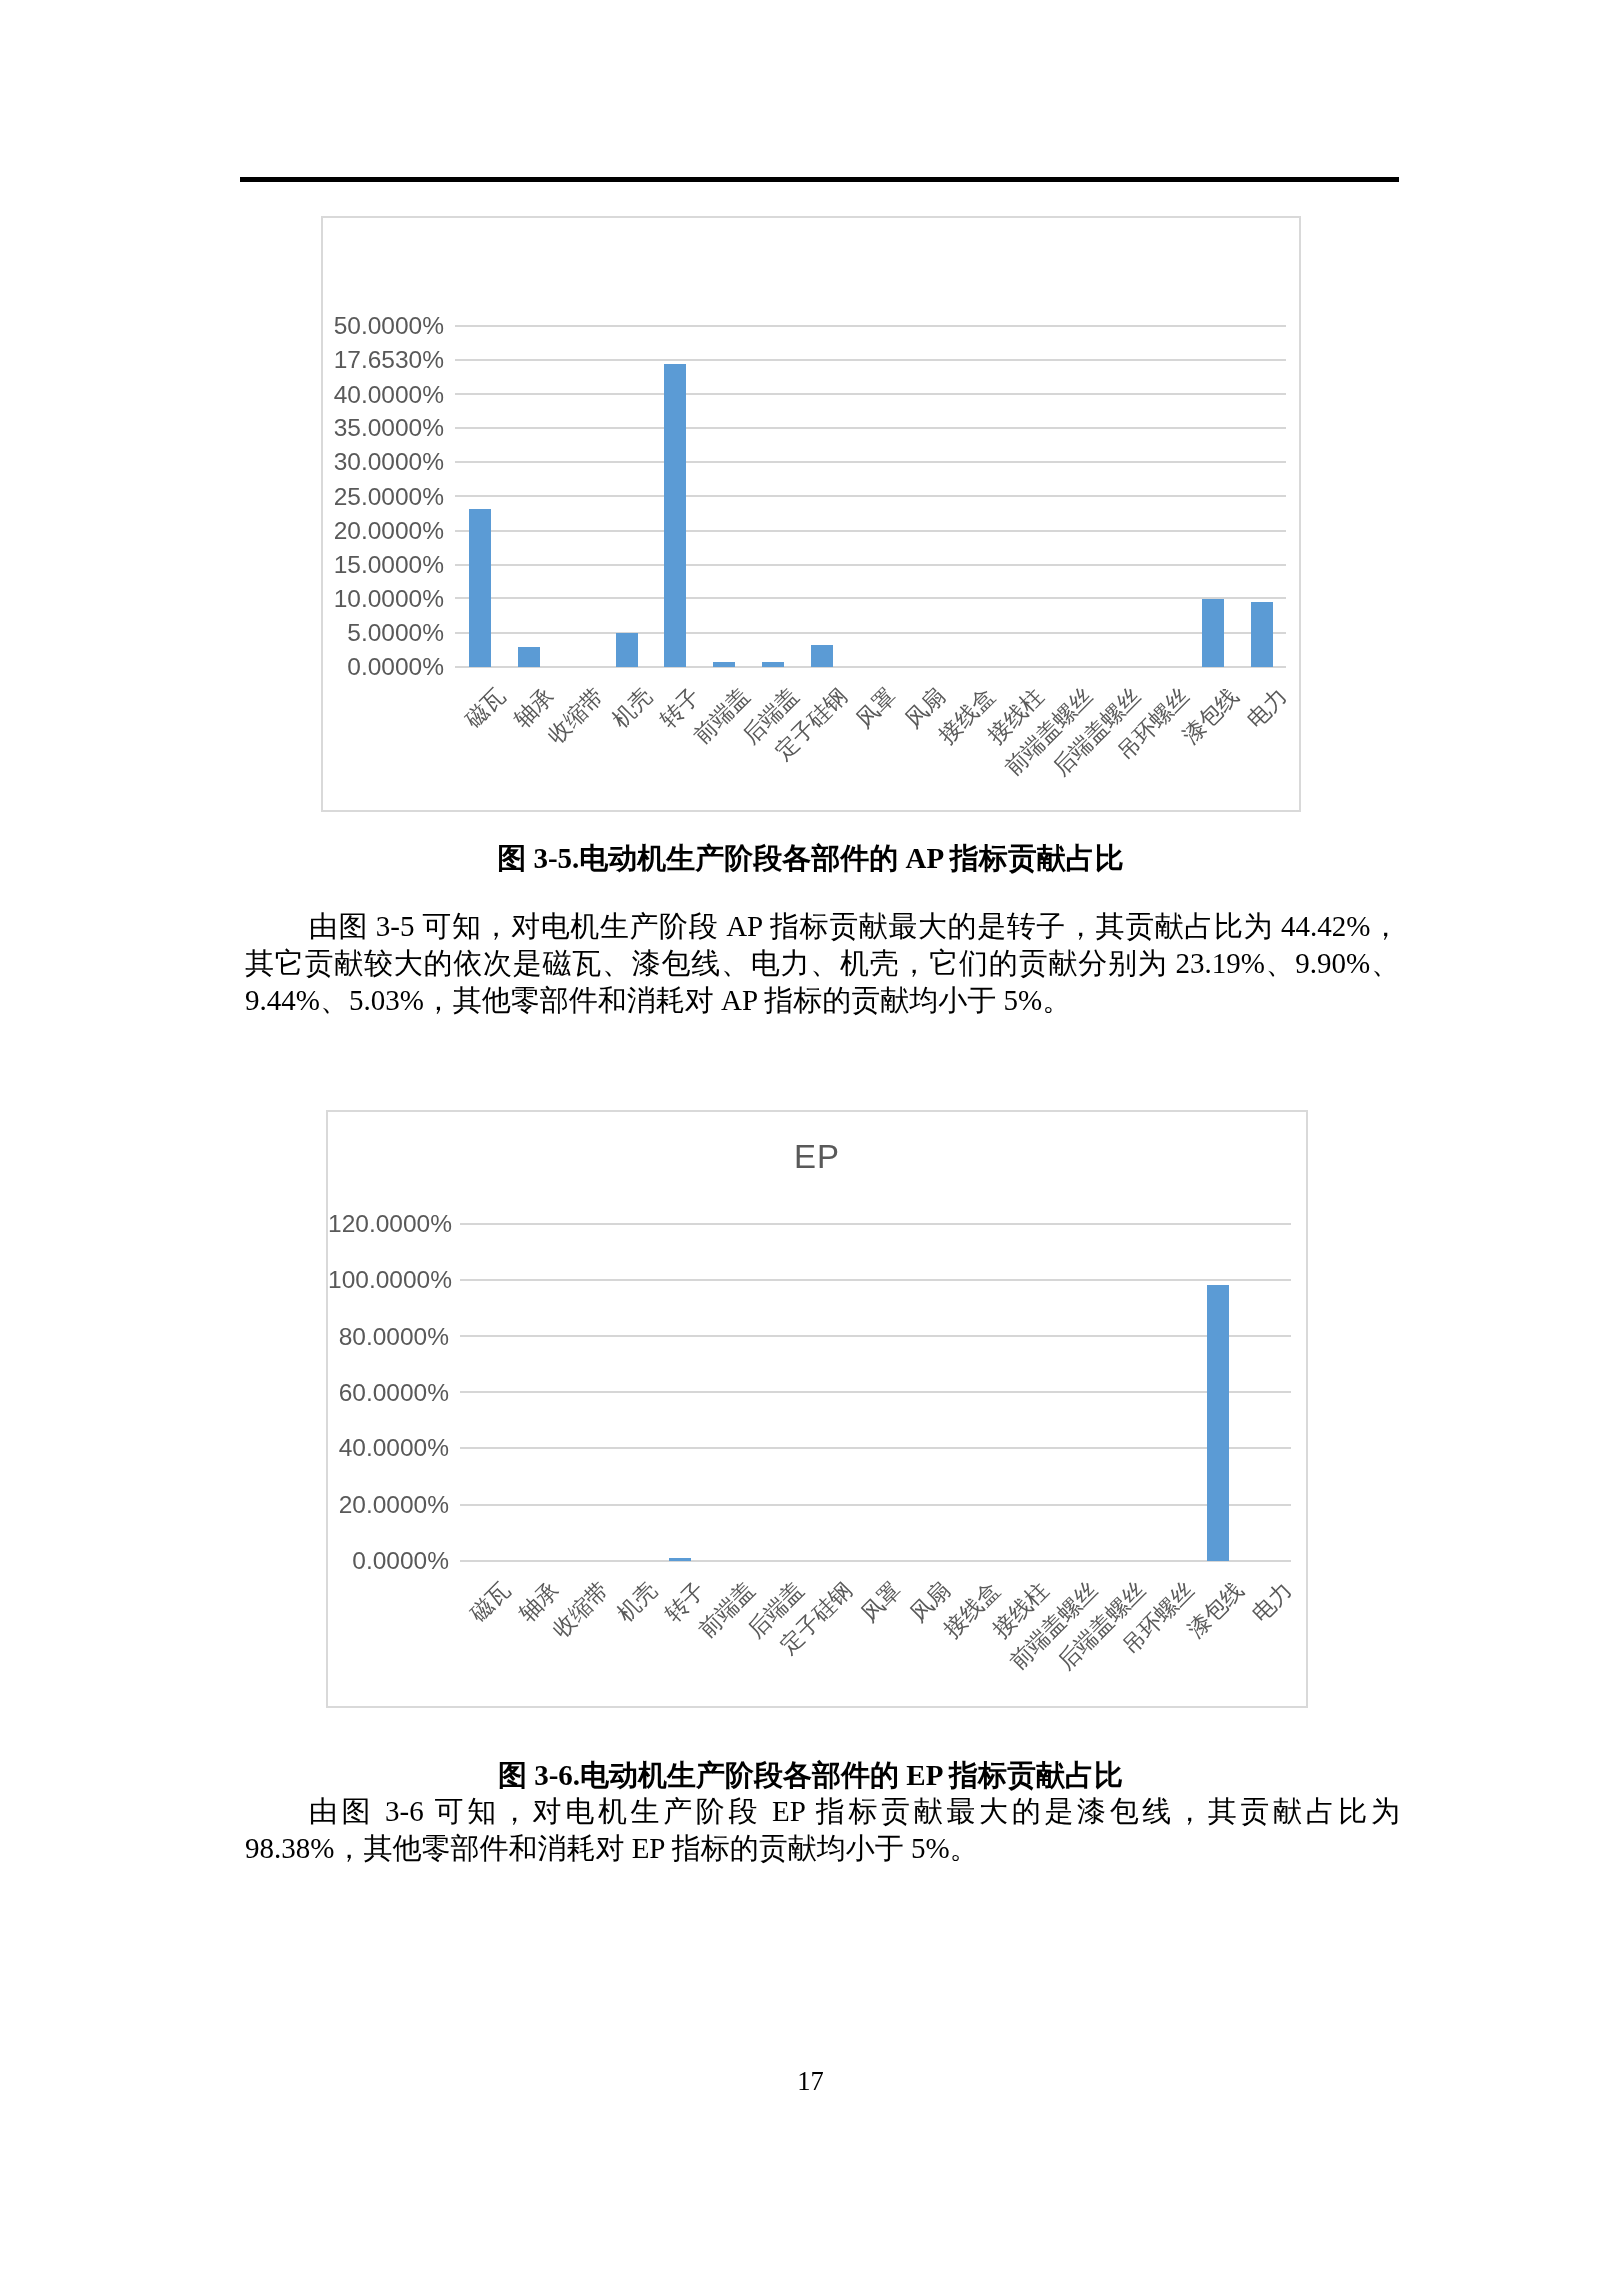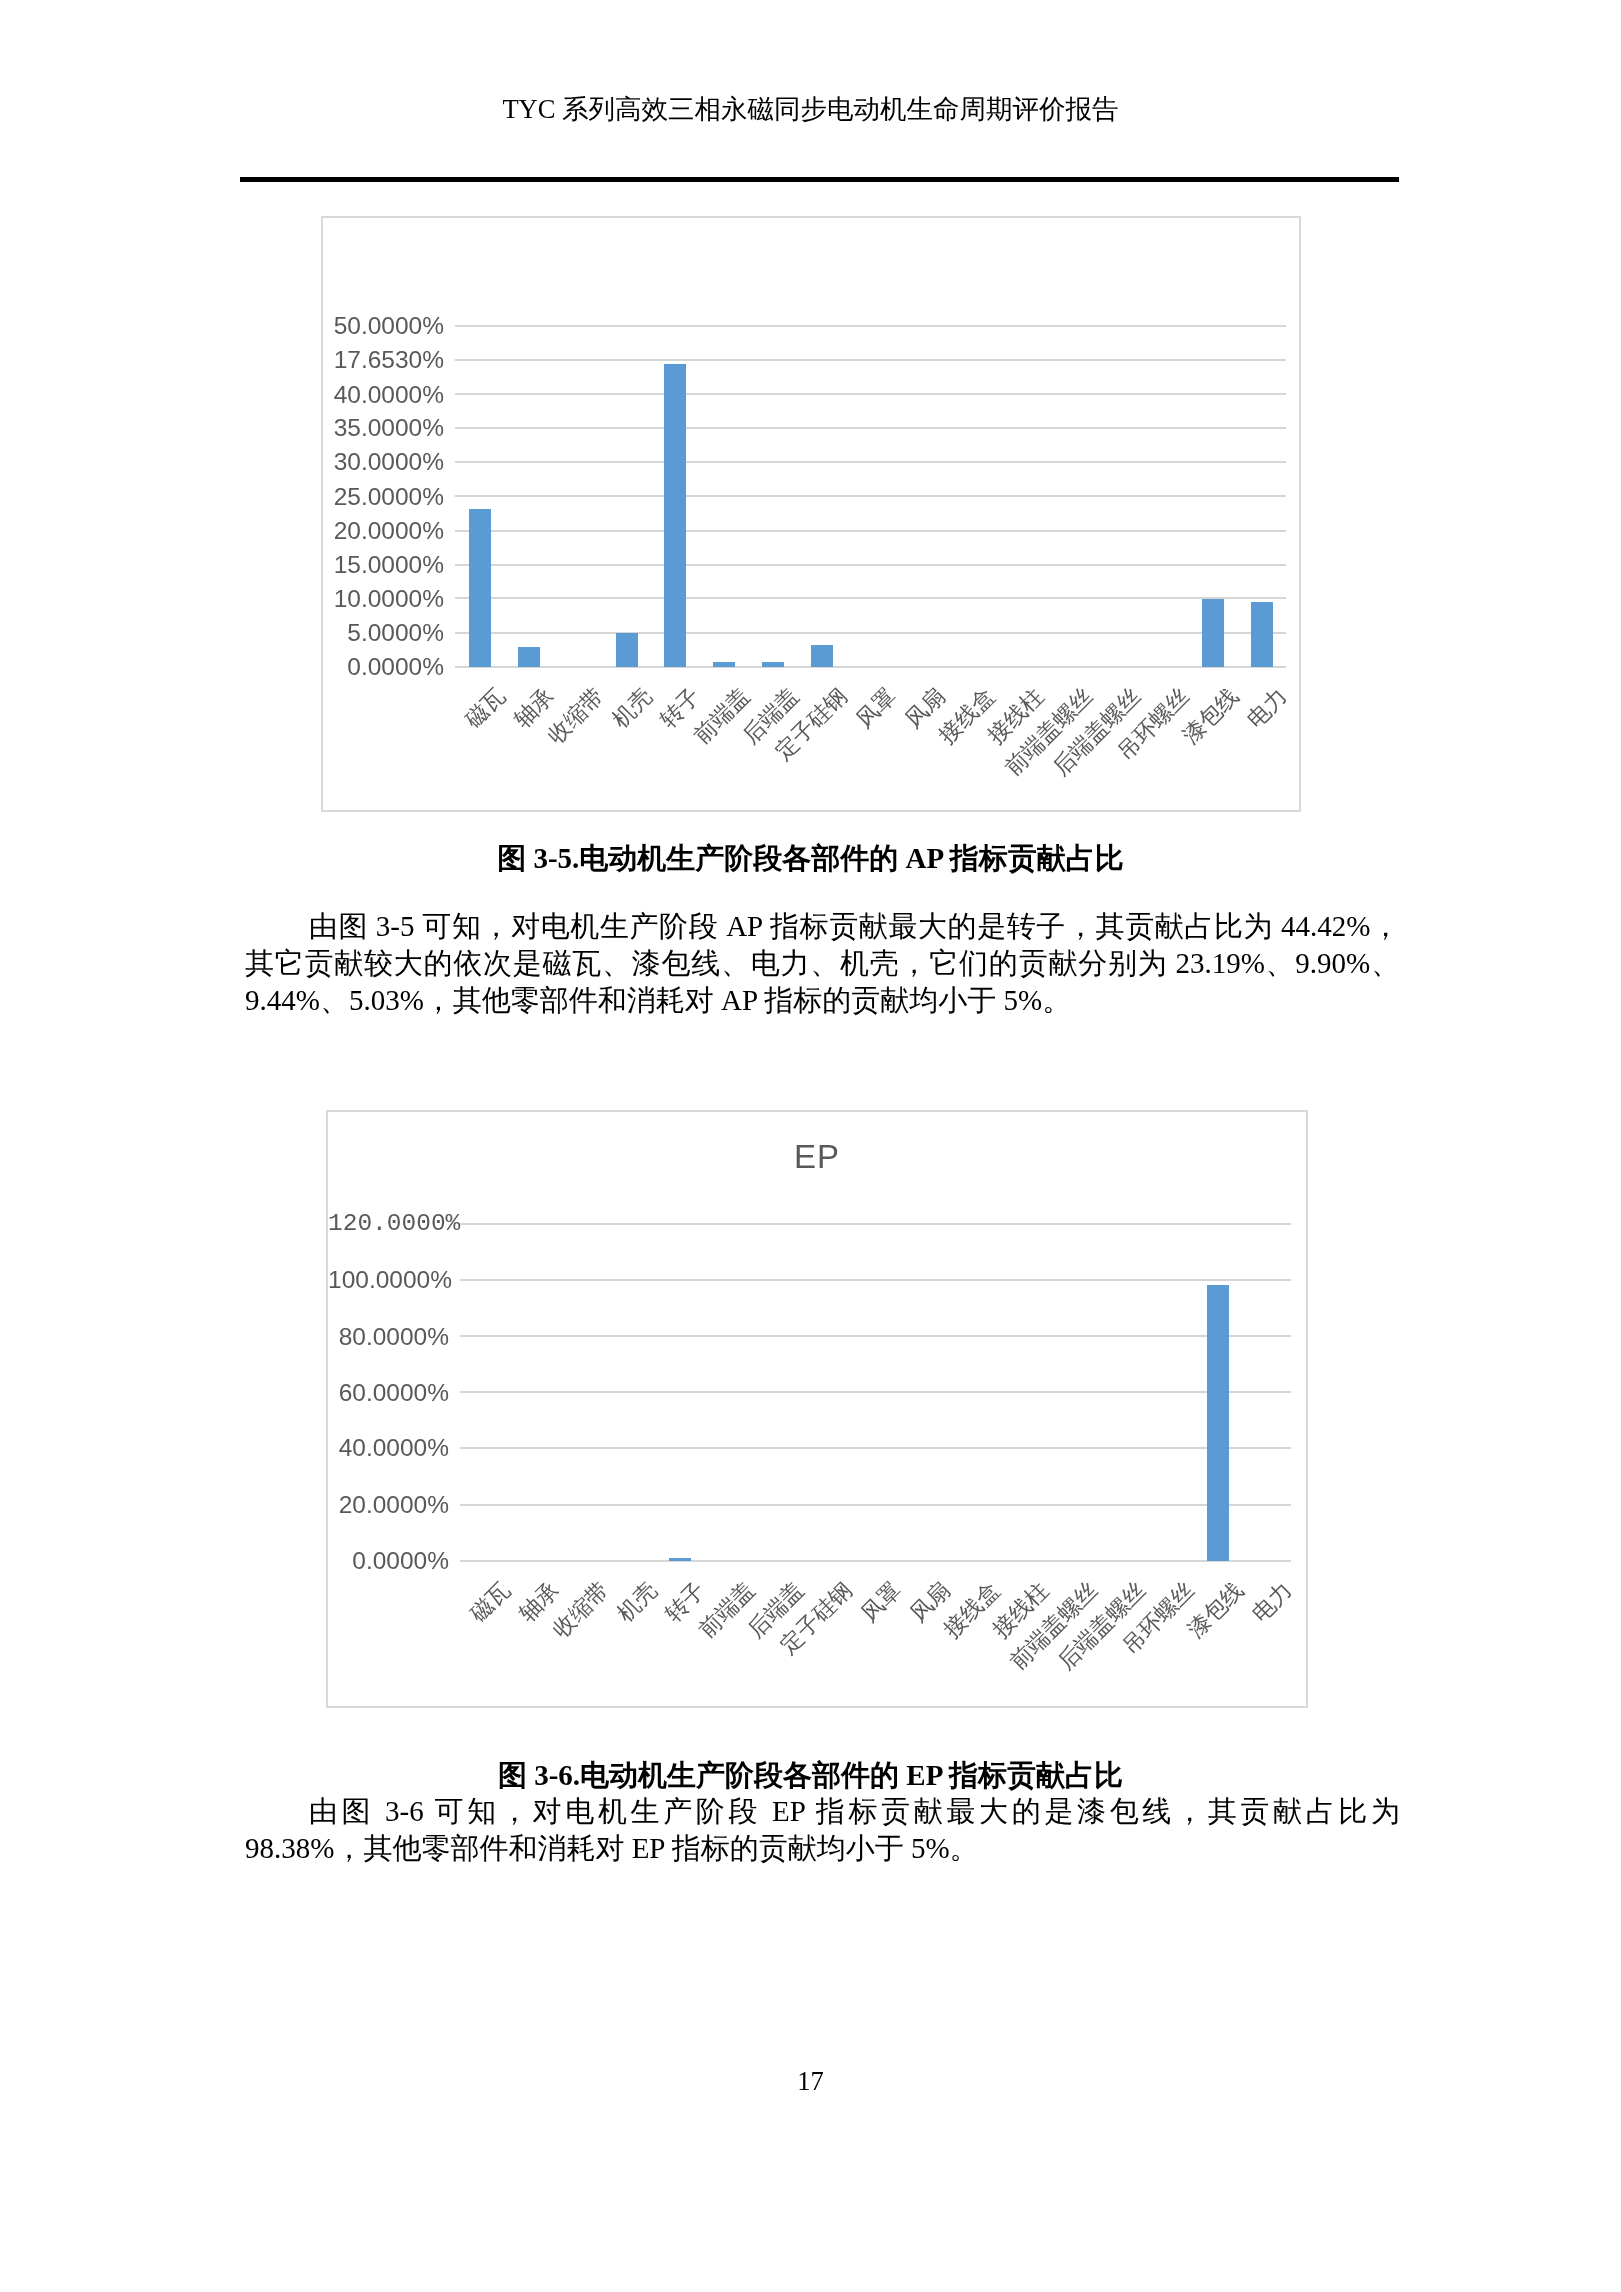--- a/index.html
+++ b/index.html
@@ -54,21 +54,20 @@
   .page-num{
     position:absolute;top:2066px;left:0;width:100%;
     text-align:center;font-size:26.5px;color:#000;
   }
 </style>
 </head>
 <body>
 
 <div class="page">
 
-  <div class="header-title">TYC 系列高效三相永磁同步电动机生命周期评价报告</div>
 
   <div class="header-rule"></div>
 
   <section class="chart-box" id="chart-0" style="left:321px;top:216px;width:980px;height:596px;">
       <div class="gridline" style="left: 132px; width: 831px; top: 448px; background: rgb(214, 214, 214);"></div>
       <div class="y-tick" style="left: 0px; width: 121px; top: 436px; color: rgb(89, 89, 89);">0.0000%</div>
       <div class="gridline" style="left: 132px; width: 831px; top: 414px; background: rgb(214, 214, 214);"></div>
       <div class="y-tick" style="left: 0px; width: 121px; top: 402px; color: rgb(89, 89, 89);">5.0000%</div>
       <div class="gridline" style="left: 132px; width: 831px; top: 379px; background: rgb(214, 214, 214);"></div>
       <div class="y-tick" style="left: 0px; width: 121px; top: 368px; color: rgb(89, 89, 89);">10.0000%</div>
@@ -162,21 +161,21 @@
       <div class="y-tick" style="left: 0px; width: 121px; top: 380px; color: rgb(89, 89, 89);">20.0000%</div>
       <div class="gridline" style="left: 132px; width: 831px; top: 335px; background: rgb(214, 214, 214);"></div>
       <div class="y-tick" style="left: 0px; width: 121px; top: 323px; color: rgb(89, 89, 89);">40.0000%</div>
       <div class="gridline" style="left: 132px; width: 831px; top: 279px; background: rgb(214, 214, 214);"></div>
       <div class="y-tick" style="left: 0px; width: 121px; top: 268px; color: rgb(89, 89, 89);">60.0000%</div>
       <div class="gridline" style="left: 132px; width: 831px; top: 223px; background: rgb(214, 214, 214);"></div>
       <div class="y-tick" style="left: 0px; width: 121px; top: 212px; color: rgb(89, 89, 89);">80.0000%</div>
       <div class="gridline" style="left: 132px; width: 831px; top: 167px; background: rgb(214, 214, 214);"></div>
       <div class="y-tick" style="left: 0px; width: 121px; top: 155px; color: rgb(89, 89, 89);">100.0000%</div>
       <div class="gridline" style="left: 132px; width: 831px; top: 111px; background: rgb(214, 214, 214);"></div>
-      <div class="y-tick" style="left: 0px; width: 121px; top: 99px; color: rgb(89, 89, 89); font-family: Liberation Mono, monospace;">120.0000%</div>
+      <div class="y-tick" style="left: 0px; width: 121px; top: 99px; color: rgb(89, 89, 89);">120.0000%</div>
       <div class="bar" style="left: 341px; width: 21.6px; top: 446px; height: 2.9px; background: rgb(91, 155, 213);"></div>
       <div class="bar" style="left: 879px; width: 21.6px; top: 173px; height: 276px; background: rgb(91, 155, 213);"></div>
       <div class="x-label-anchor" style="left: 167px; top: 463px;">
         <span class="x-label" style="color: rgb(89, 89, 89);">磁瓦</span>
       </div>
       <div class="x-label-anchor" style="left: 216px; top: 463px;">
         <span class="x-label" style="color: rgb(89, 89, 89);">轴承</span>
       </div>
       <div class="x-label-anchor" style="left: 265px; top: 463px;">
         <span class="x-label" style="color: rgb(89, 89, 89);">收缩带</span>

